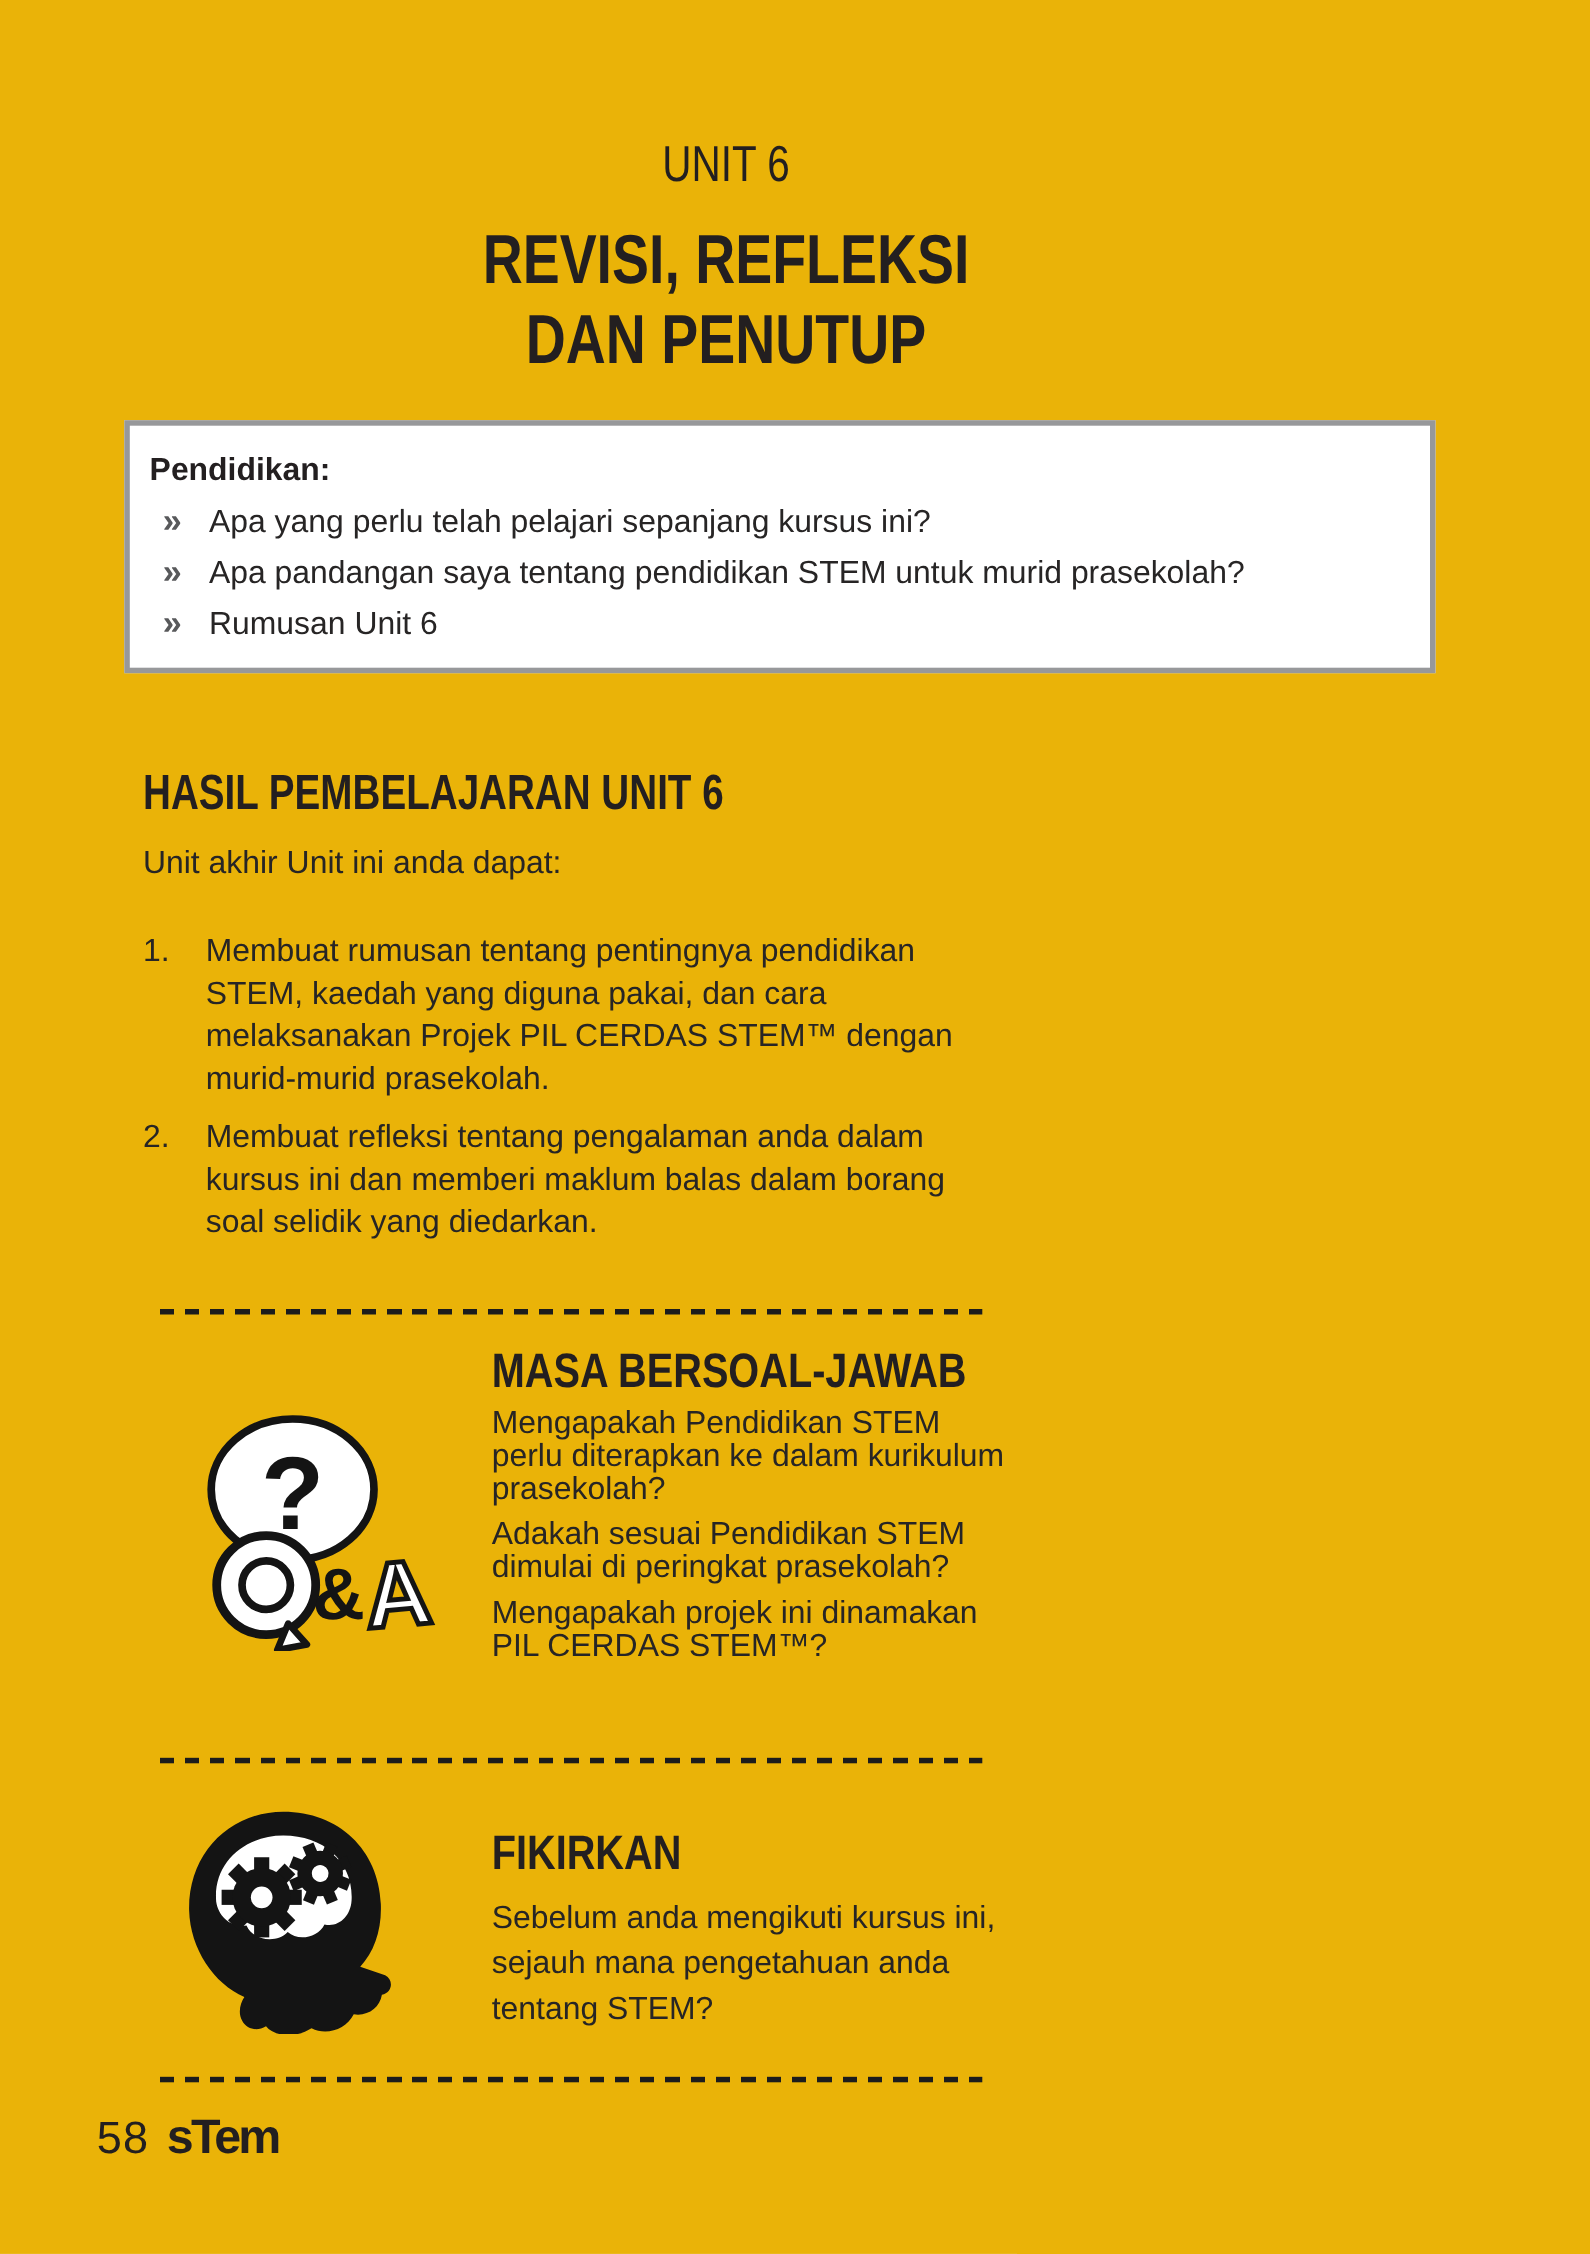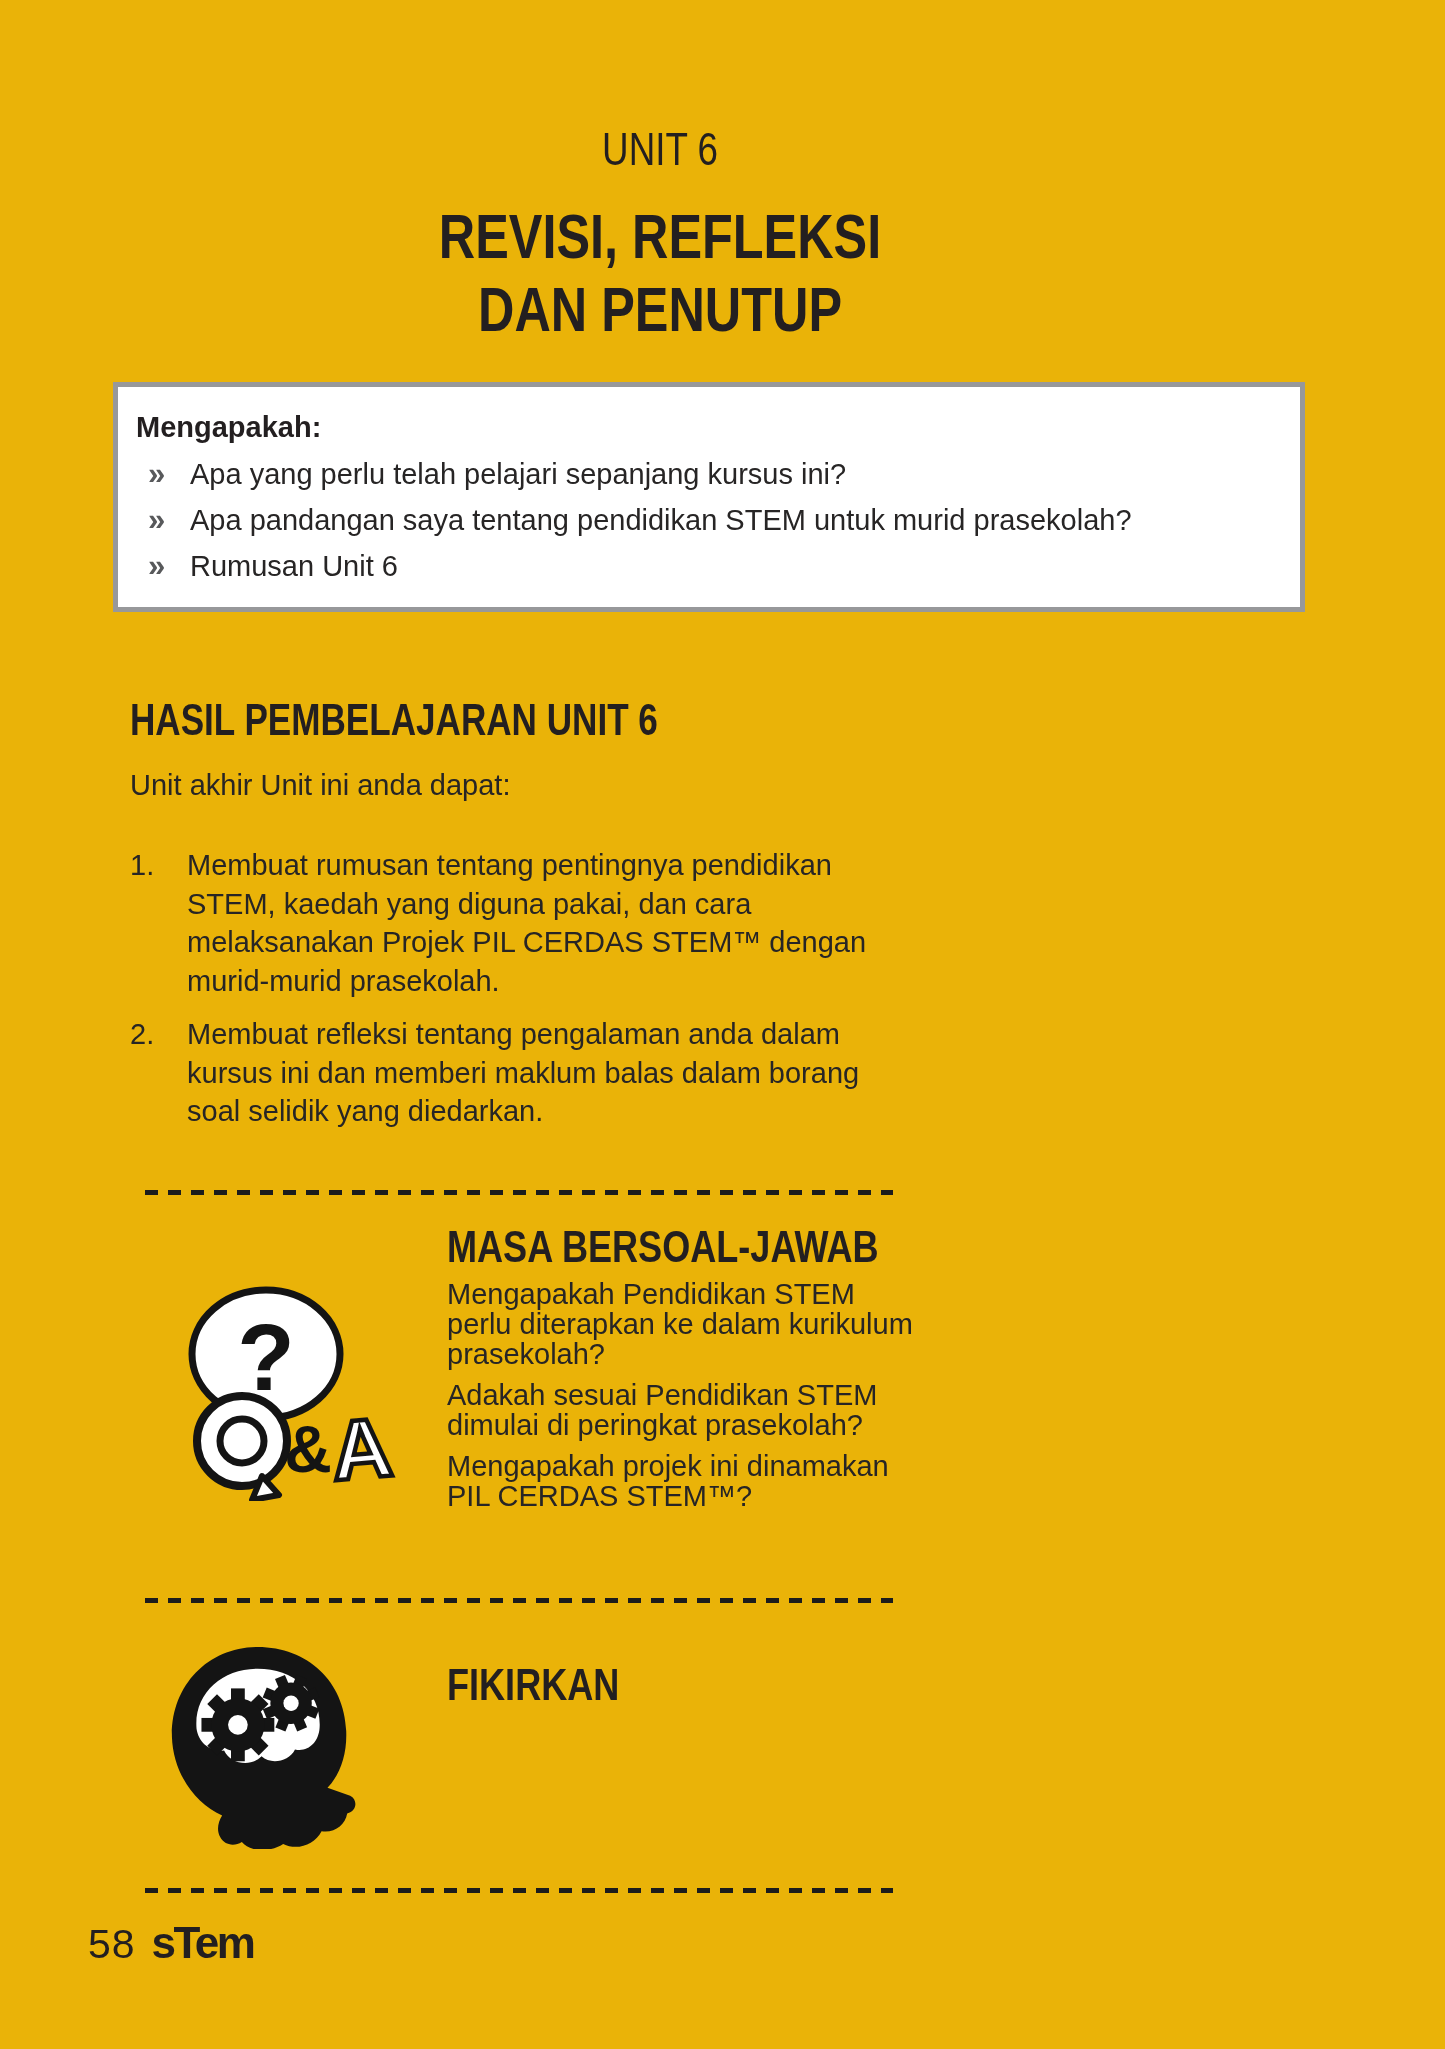--- a/index.html
+++ b/index.html
@@ -69,21 +69,21 @@
 </head>
 <body>
 
 <div class="page">
 
   <div class="unit-label">UNIT 6</div>
   <h1 class="doc-title">REVISI, REFLEKSI
 DAN PENUTUP</h1>
 
   <section class="contents-box">
-    <div class="contents-title">Mengapakah:</div>
+    <div class="contents-title">Pendidikan:</div>
     <ul class="contents-list">
       <li class="contents-item">
         <span class="bullet">»</span>
         <span>Apa yang perlu telah pelajari sepanjang kursus ini?</span>
       </li>
       <li class="contents-item">
         <span class="bullet">»</span>
         <span>Apa pandangan saya tentang pendidikan STEM untuk murid prasekolah?</span>
       </li>
       <li class="contents-item">
@@ -169,20 +169,23 @@
         <rect x="-7" y="-37" width="14" height="16" transform="rotate(225)"></rect>
         <rect x="-7" y="-37" width="14" height="16" transform="rotate(270)"></rect>
         <rect x="-7" y="-37" width="14" height="16" transform="rotate(315)"></rect>
       </g>
       <circle r="27" fill="#141414"></circle>
       <circle r="10" fill="#ffffff"></circle>
     </g>
   </svg>
 
   <h3 class="sec-heading think-heading">FIKIRKAN</h3>
+  <p class="think-text">Sebelum anda mengikuti kursus ini,
+sejauh mana pengetahuan anda
+tentang STEM?</p>
 
   <div class="divider d3"></div>
 
   <footer class="page-footer">
     <span class="page-num">58</span>
     <span class="logo">sTem</span>
   </footer>
 
 </div>
 

